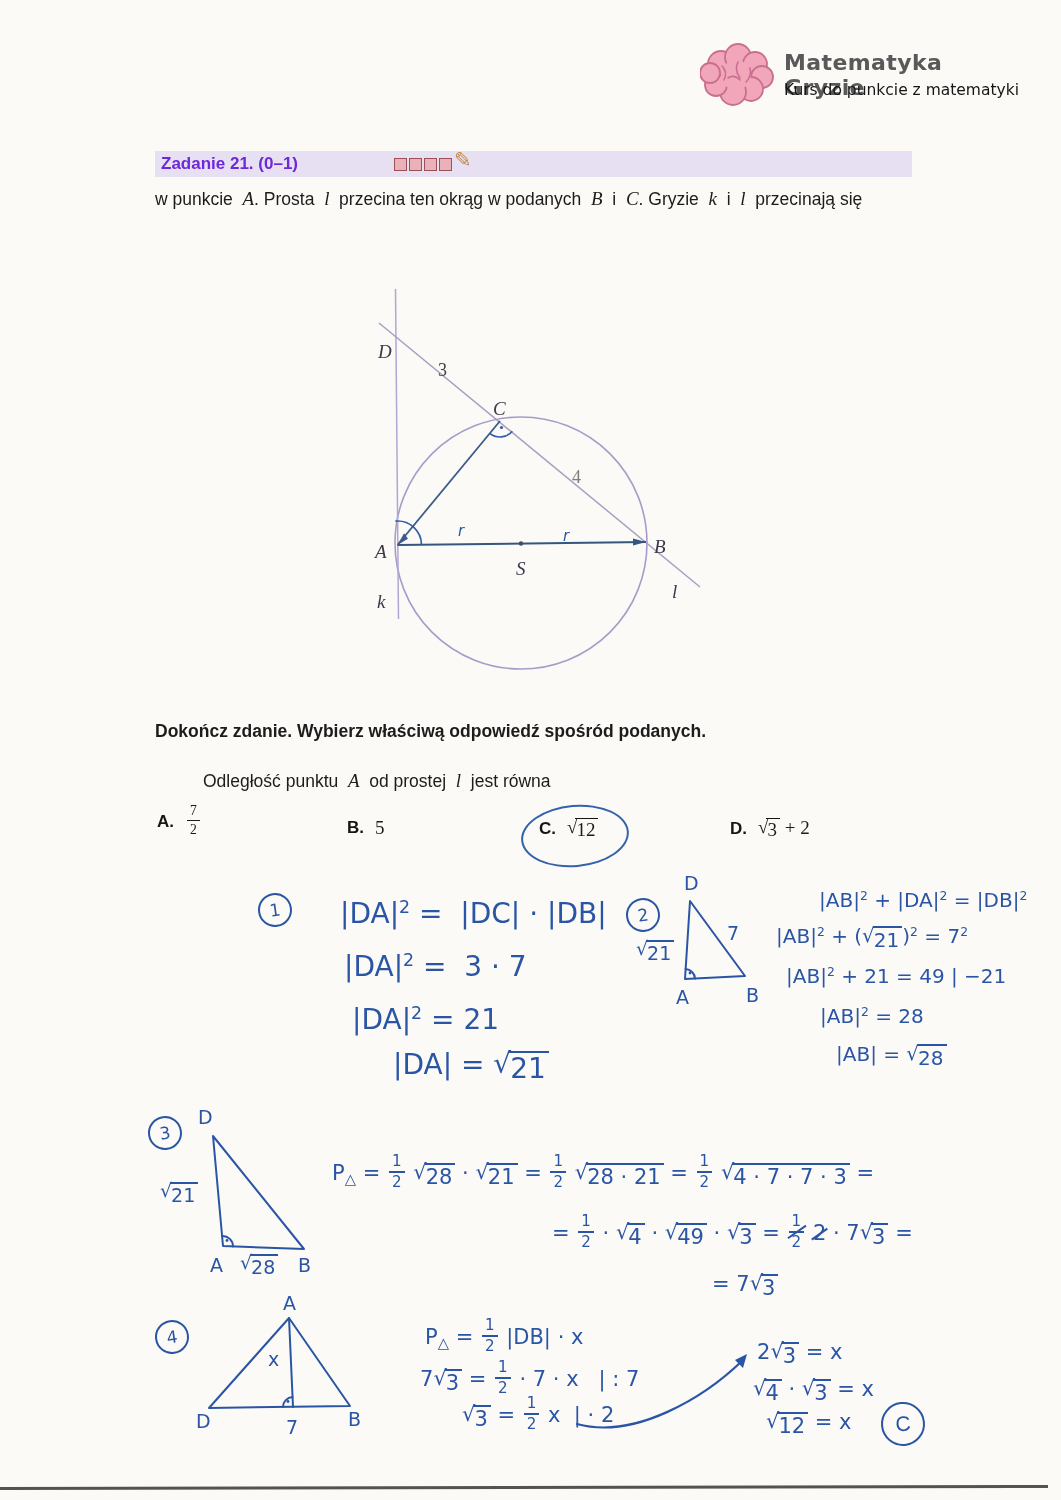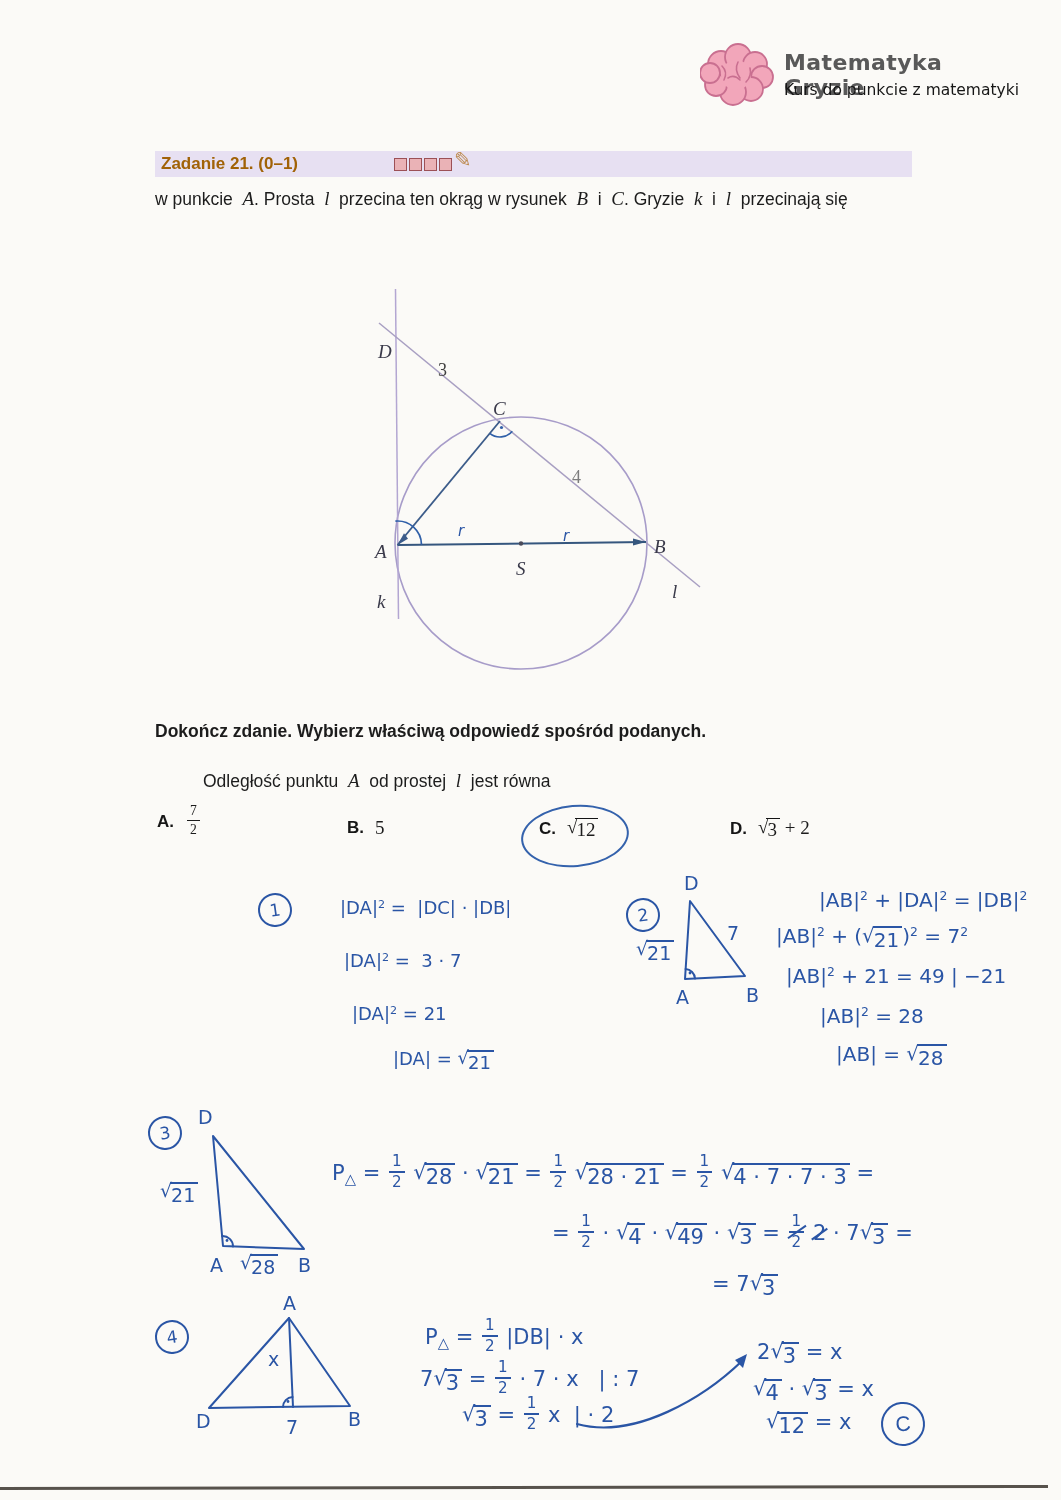--- a/index.html
+++ b/index.html
@@ -14,21 +14,21 @@
   .abs{position:absolute;}
   .tok{white-space:pre-wrap;}
   .math{font-family:"Liberation Serif",serif;font-style:italic;font-size:1.08em;}
 
   
   #logo-title{font-size:22px;font-weight:bold;color:#595959;letter-spacing:.4px;font-family:"DejaVu Sans",sans-serif;}
   #logo-subtitle{font-size:15.5px;color:#161616;margin-top:3px;font-family:"DejaVu Sans",sans-serif;}
 
   
   #task-strip{left:155px;top:151px;width:757px;height:26px;background:#e7e0f2;display:flex;align-items:center;}
-  #task-strip .title{font-size:17px;font-weight:bold;color:#a16207;padding-left:6px;}
+  #task-strip .title{font-size:17px;font-weight:bold;color:#6d28d9;padding-left:6px;}
   .blocks{display:flex;gap:2px;margin-left:96px;}
   .blocks i{width:11px;height:11px;background:#eab2b6;border:1px solid #9c5056;display:inline-block;}
   .pencil{font-size:21px;color:#bd8a4e;margin-left:2px;transform:translateY(-4px);}
 
   
   .ptext{font-size:17.5px;line-height:30px;}
   .bold{font-weight:bold;}
 
   
   .dlabel{font-family:"Liberation Serif",serif;font-style:italic;font-size:19px;fill:#3a3a4a;}
@@ -38,21 +38,21 @@
 
   
   .ans{display:flex;align-items:center;gap:11px;font-size:17px;}
   .ans .letter{font-weight:bold;color:#161616;}
   .ans .val{font-family:"Liberation Serif",serif;font-size:19px;}
   .print .rbody{border-top:1.6px solid #141414;}
   #answer-circle{left:521px;top:805px;width:104px;height:58px;border:2.4px solid #3462ac;border-radius:50%;transform:rotate(-5deg);}
 
   
   .hw{font-family:"DejaVu Sans",sans-serif;color:#2a55a5;font-size:21px;white-space:pre-wrap;}
-  .hw.big{font-size:18px;}
+  .hw.big{font-size:28px;}
   .stepnum{width:30px;height:30px;border:2px solid #2a55a5;border-radius:50%;display:flex;align-items:center;justify-content:center;color:#2a55a5;font-size:17px;font-family:"DejaVu Sans",sans-serif;transform:rotate(-8deg);}
   .sup{display:inline-block;font-size:.62em;transform:translateY(-.55em);}
   .sub{display:inline-block;font-size:.7em;transform:translateY(.3em);}
   .frac{display:inline-flex;flex-direction:column;text-align:center;line-height:1;font-size:.72em;vertical-align:middle;margin:0 2px;transform:translateY(-2px);}
   .frac .num{padding:0 3px 2px;}
   .frac .den{border-top:2px solid currentColor;padding:2px 3px 0;}
   .print .frac .den{border-top-width:1.4px;}
   .sqrt{display:inline-flex;align-items:flex-start;}
   .rsign{line-height:1;transform:translateY(-1px);}
   .rbody{border-top:2px solid currentColor;line-height:1.1;padding:1px 3px 0 1px;margin-left:-2px;}
@@ -95,21 +95,21 @@
   <span class="blocks">
       <i></i>
       <i></i>
       <i></i>
       <i></i>
     </span>
   <span class="pencil">✎</span>
 </div>
 
 <div class="abs ptext" style="left:155px;top:184px;width:770px;">
-  <div class="tok"><span>w punkcie  </span><span class="math">A</span><span>. Prosta  </span><span class="math">l</span><span>  przecina ten okrąg w rysunek  </span><span class="math">B</span><span>  i  </span><span class="math">C</span><span>. Gryzie  </span><span class="math">k</span><span>  i  </span><span class="math">l</span><span>  przecinają się</span></div>
+  <div class="tok"><span>w punkcie  </span><span class="math">A</span><span>. Prosta  </span><span class="math">l</span><span>  przecina ten okrąg w podanych  </span><span class="math">B</span><span>  i  </span><span class="math">C</span><span>. Gryzie  </span><span class="math">k</span><span>  i  </span><span class="math">l</span><span>  przecinają się</span></div>
 </div>
 
 <svg class="abs" style="left:320px;top:275px;" width="440" height="430" viewBox="0 0 440 430">
 
   <circle cx="201" cy="268" r="126" fill="none" stroke="#a79cc9" stroke-width="1.6"></circle>
 
   <line x1="75.5" y1="14" x2="78.5" y2="344" stroke="#b3a6d2" stroke-width="1.5"></line>
 
   <line x1="59" y1="48" x2="380" y2="312" stroke="#a89fc2" stroke-width="1.5"></line>
 

